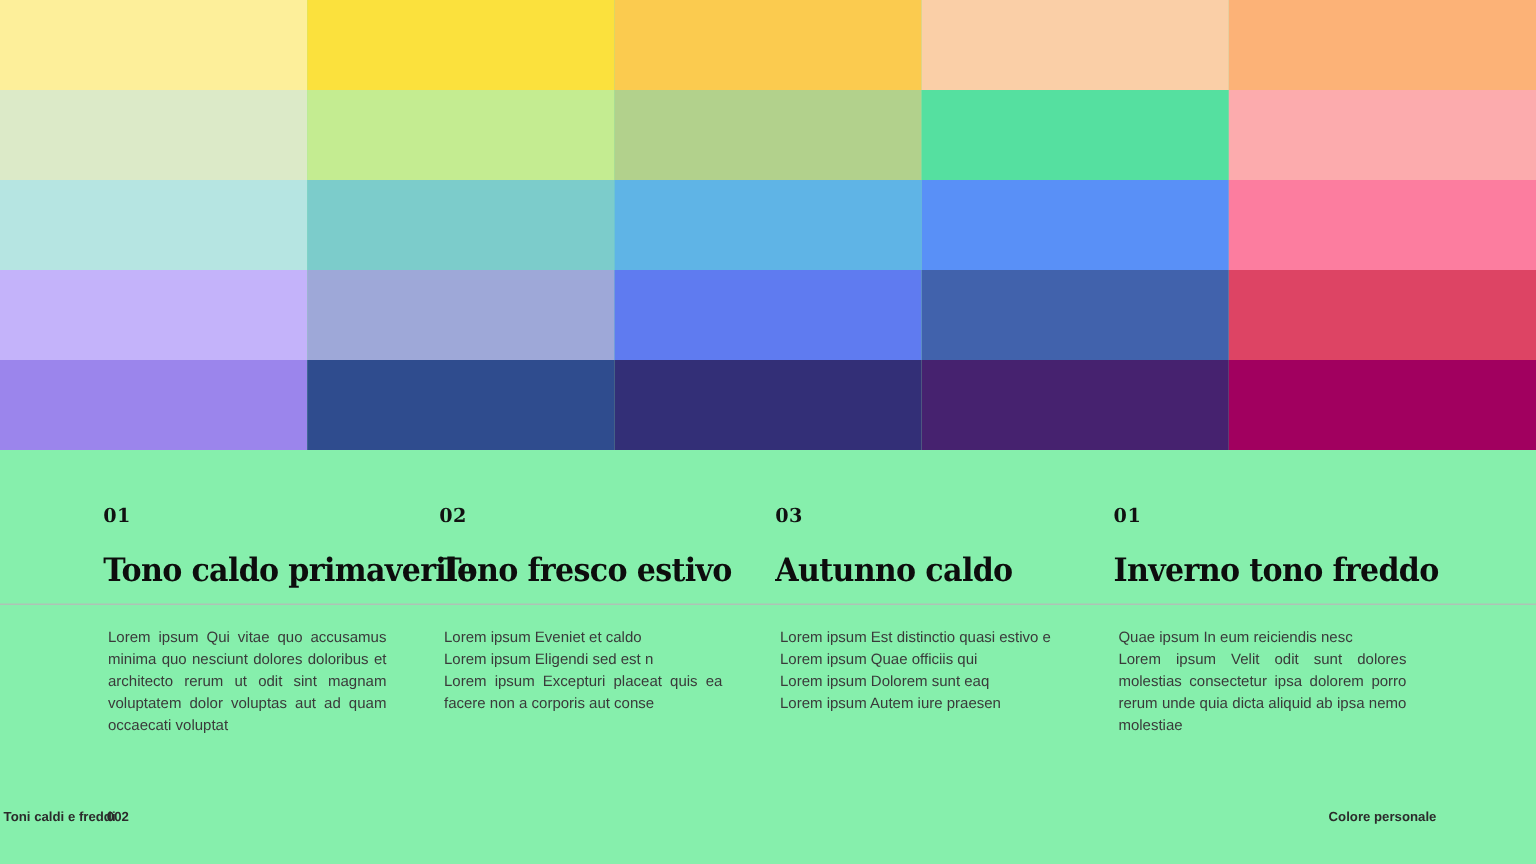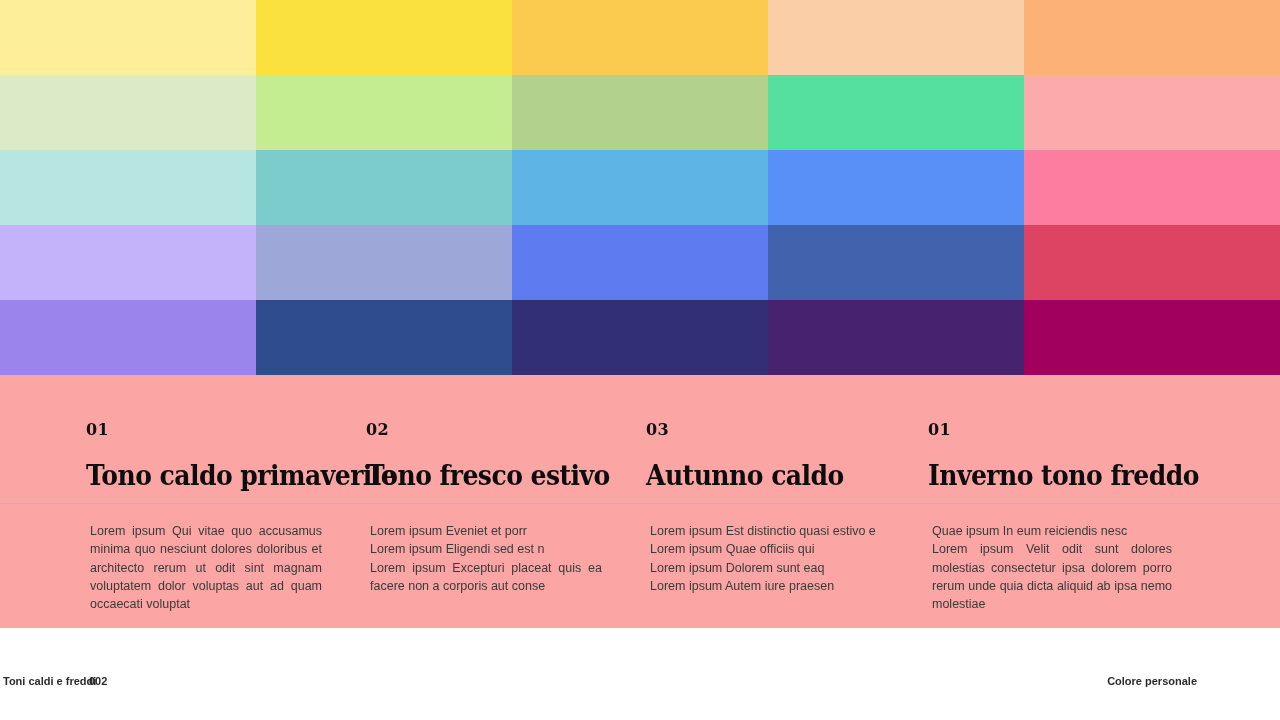--- a/index.html
+++ b/index.html
@@ -13,22 +13,22 @@
     overflow: hidden;
     background: #ffffff;
     font-family: "Liberation Sans", sans-serif;
     color: #1a1a1a;
     -webkit-font-smoothing: antialiased;
   }
 
   .slide {
     position: relative;
     width: 1280px;
-    height: 628px;
-    background: #fca5a5;
+    height: 720px;
+    background: #86efac;
   }
 
   
   .swatch-grid {
     position: absolute;
     left: 0;
     top: 0;
     width: 1280px;
     height: 375px;
     display: grid;
@@ -186,21 +186,21 @@
       <div class="col-title">Tono caldo primaverile</div>
       <p class="col-body justified">
           <span class="line" style="text-align: justify; text-align-last: left;">Lorem ipsum Qui vitae quo accusamus minima quo nesciunt dolores doloribus et architecto rerum ut odit sint magnam voluptatem dolor voluptas aut ad quam occaecati voluptat</span>
         </p>
     </div>
 
     <div class="col">
       <div class="col-number">02</div>
       <div class="col-title">Tono fresco estivo</div>
       <p class="col-body justified">
-          <span class="line">Lorem ipsum Eveniet et porr</span>
+          <span class="line">Lorem ipsum Eveniet et caldo</span>
           <span class="line">Lorem ipsum Eligendi sed est n</span>
           <span class="line" style="text-align: justify; text-align-last: left;">Lorem ipsum Excepturi placeat quis ea facere non a corporis aut conse</span>
         </p>
     </div>
 
     <div class="col">
       <div class="col-number">03</div>
       <div class="col-title">Autunno caldo</div>
       <p class="col-body">
           <span class="line">Lorem ipsum Est distinctio quasi estivo e</span>

